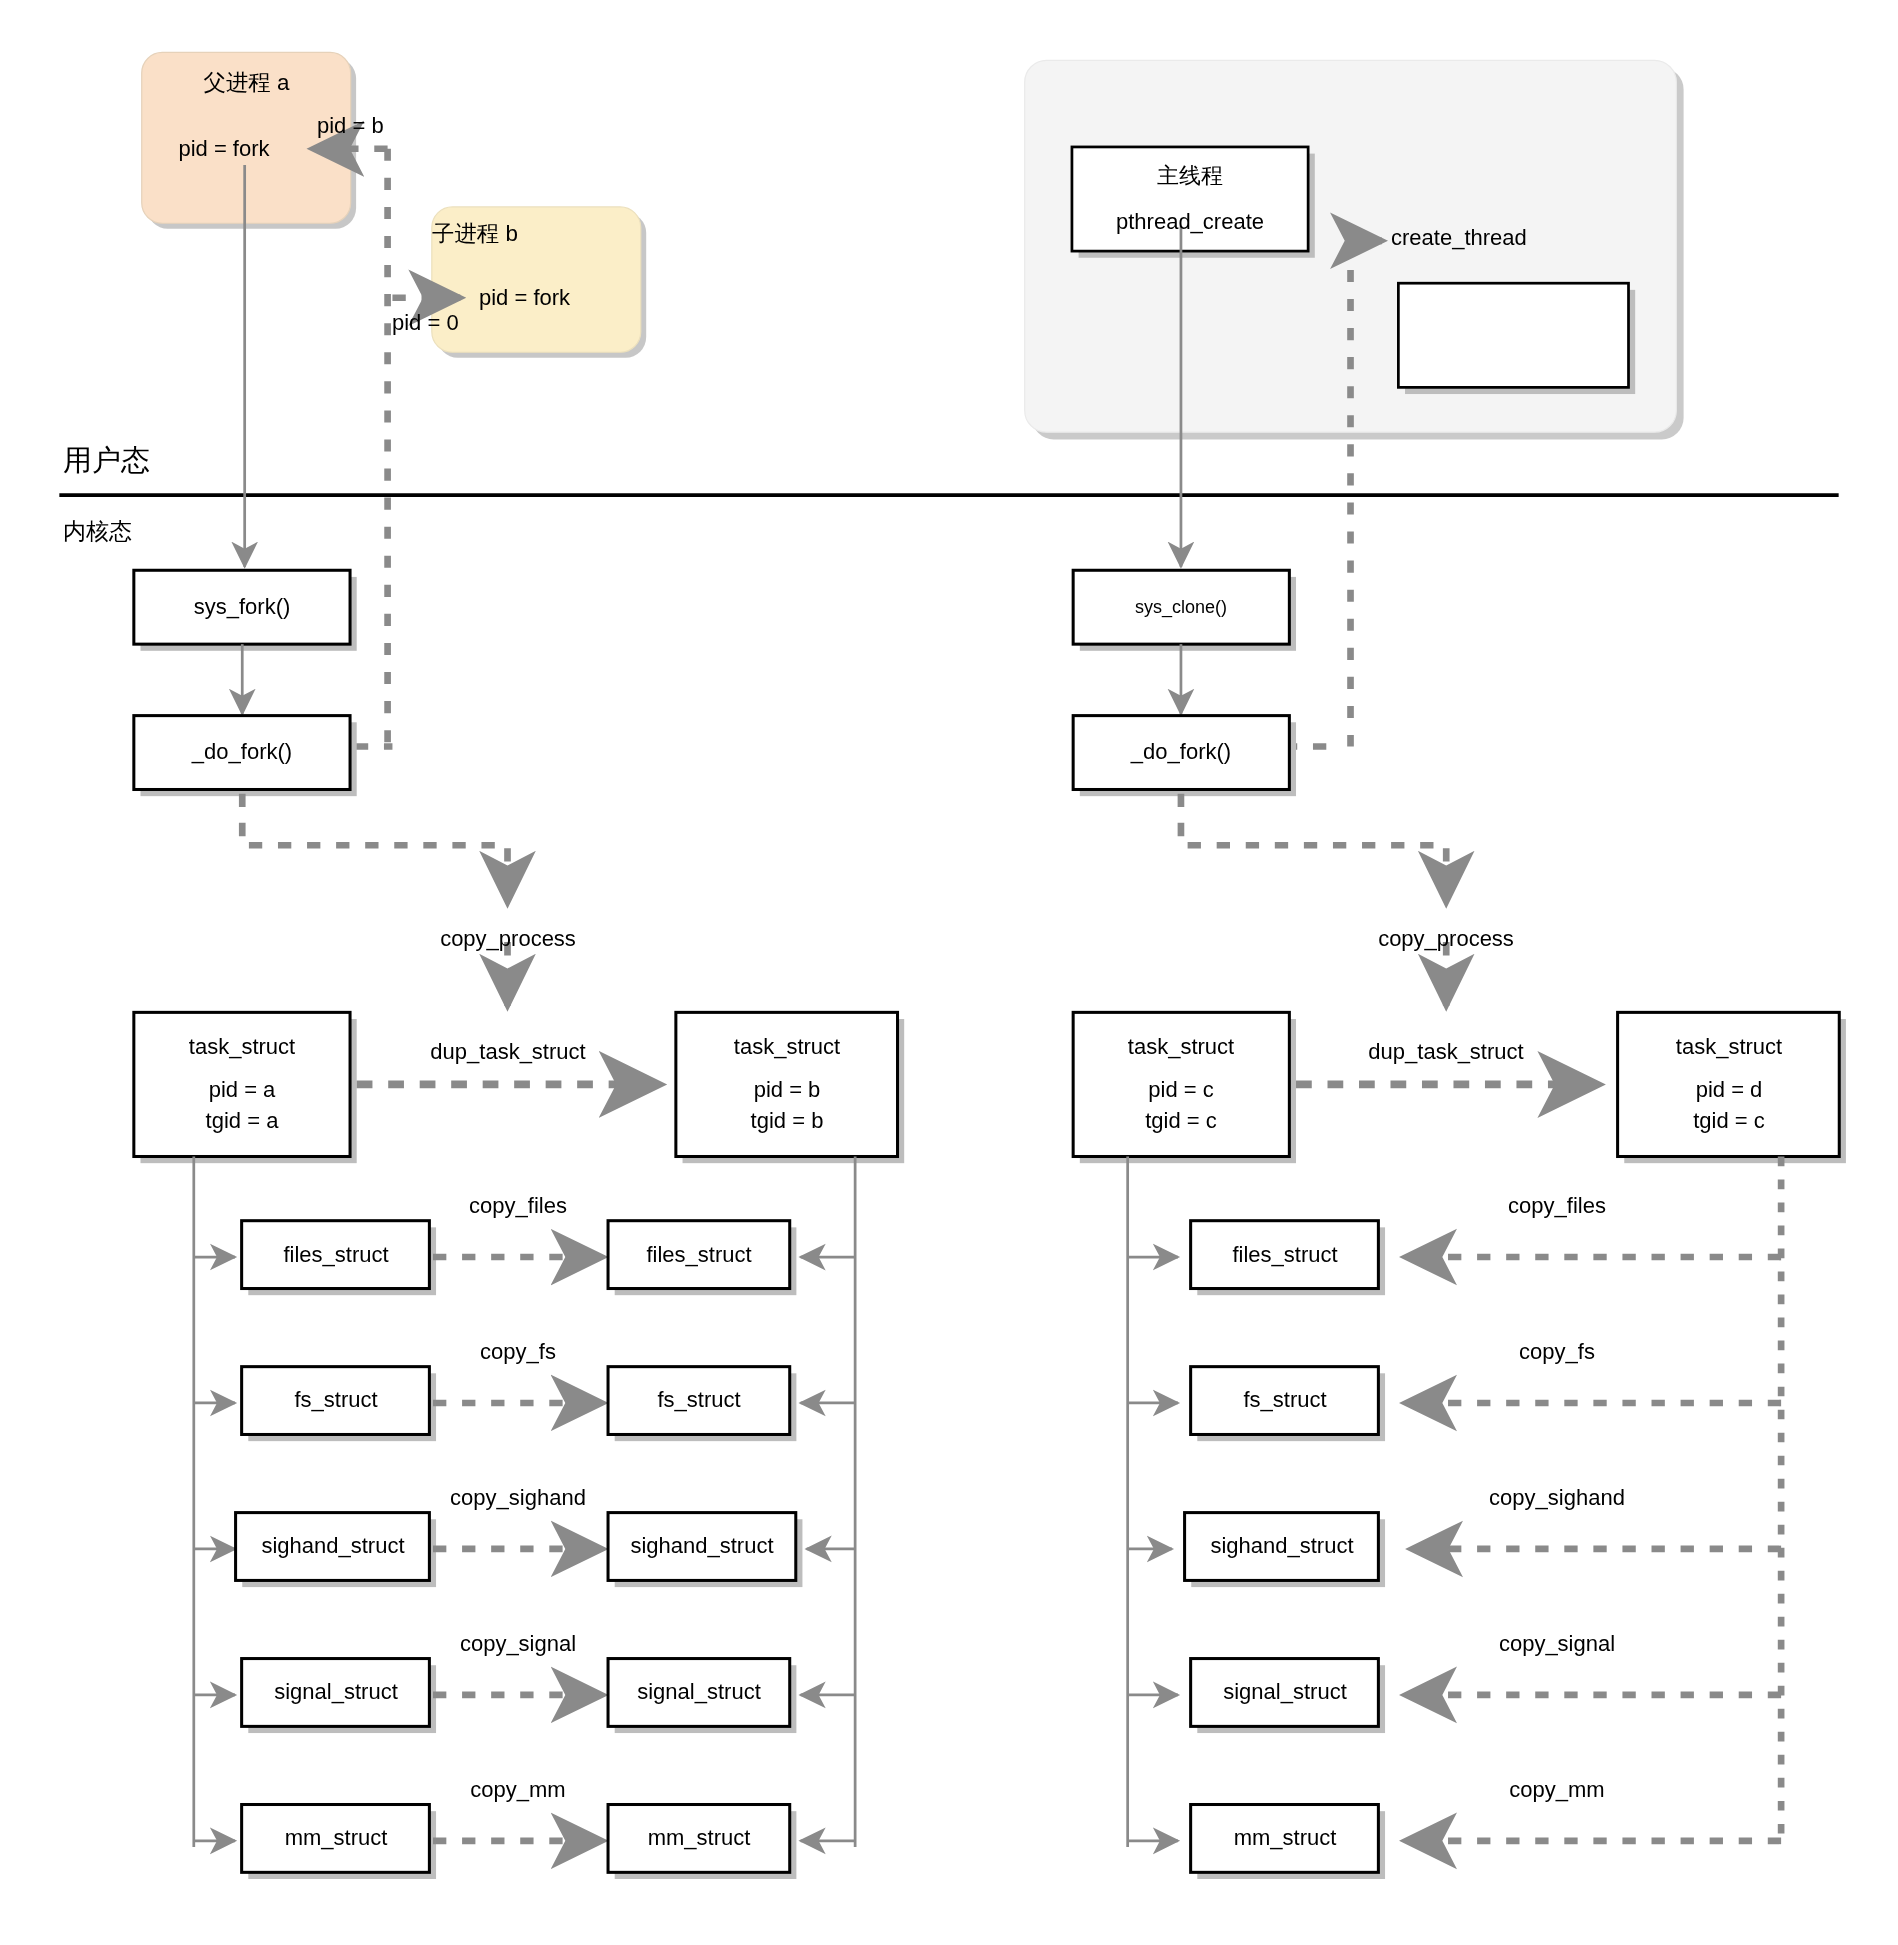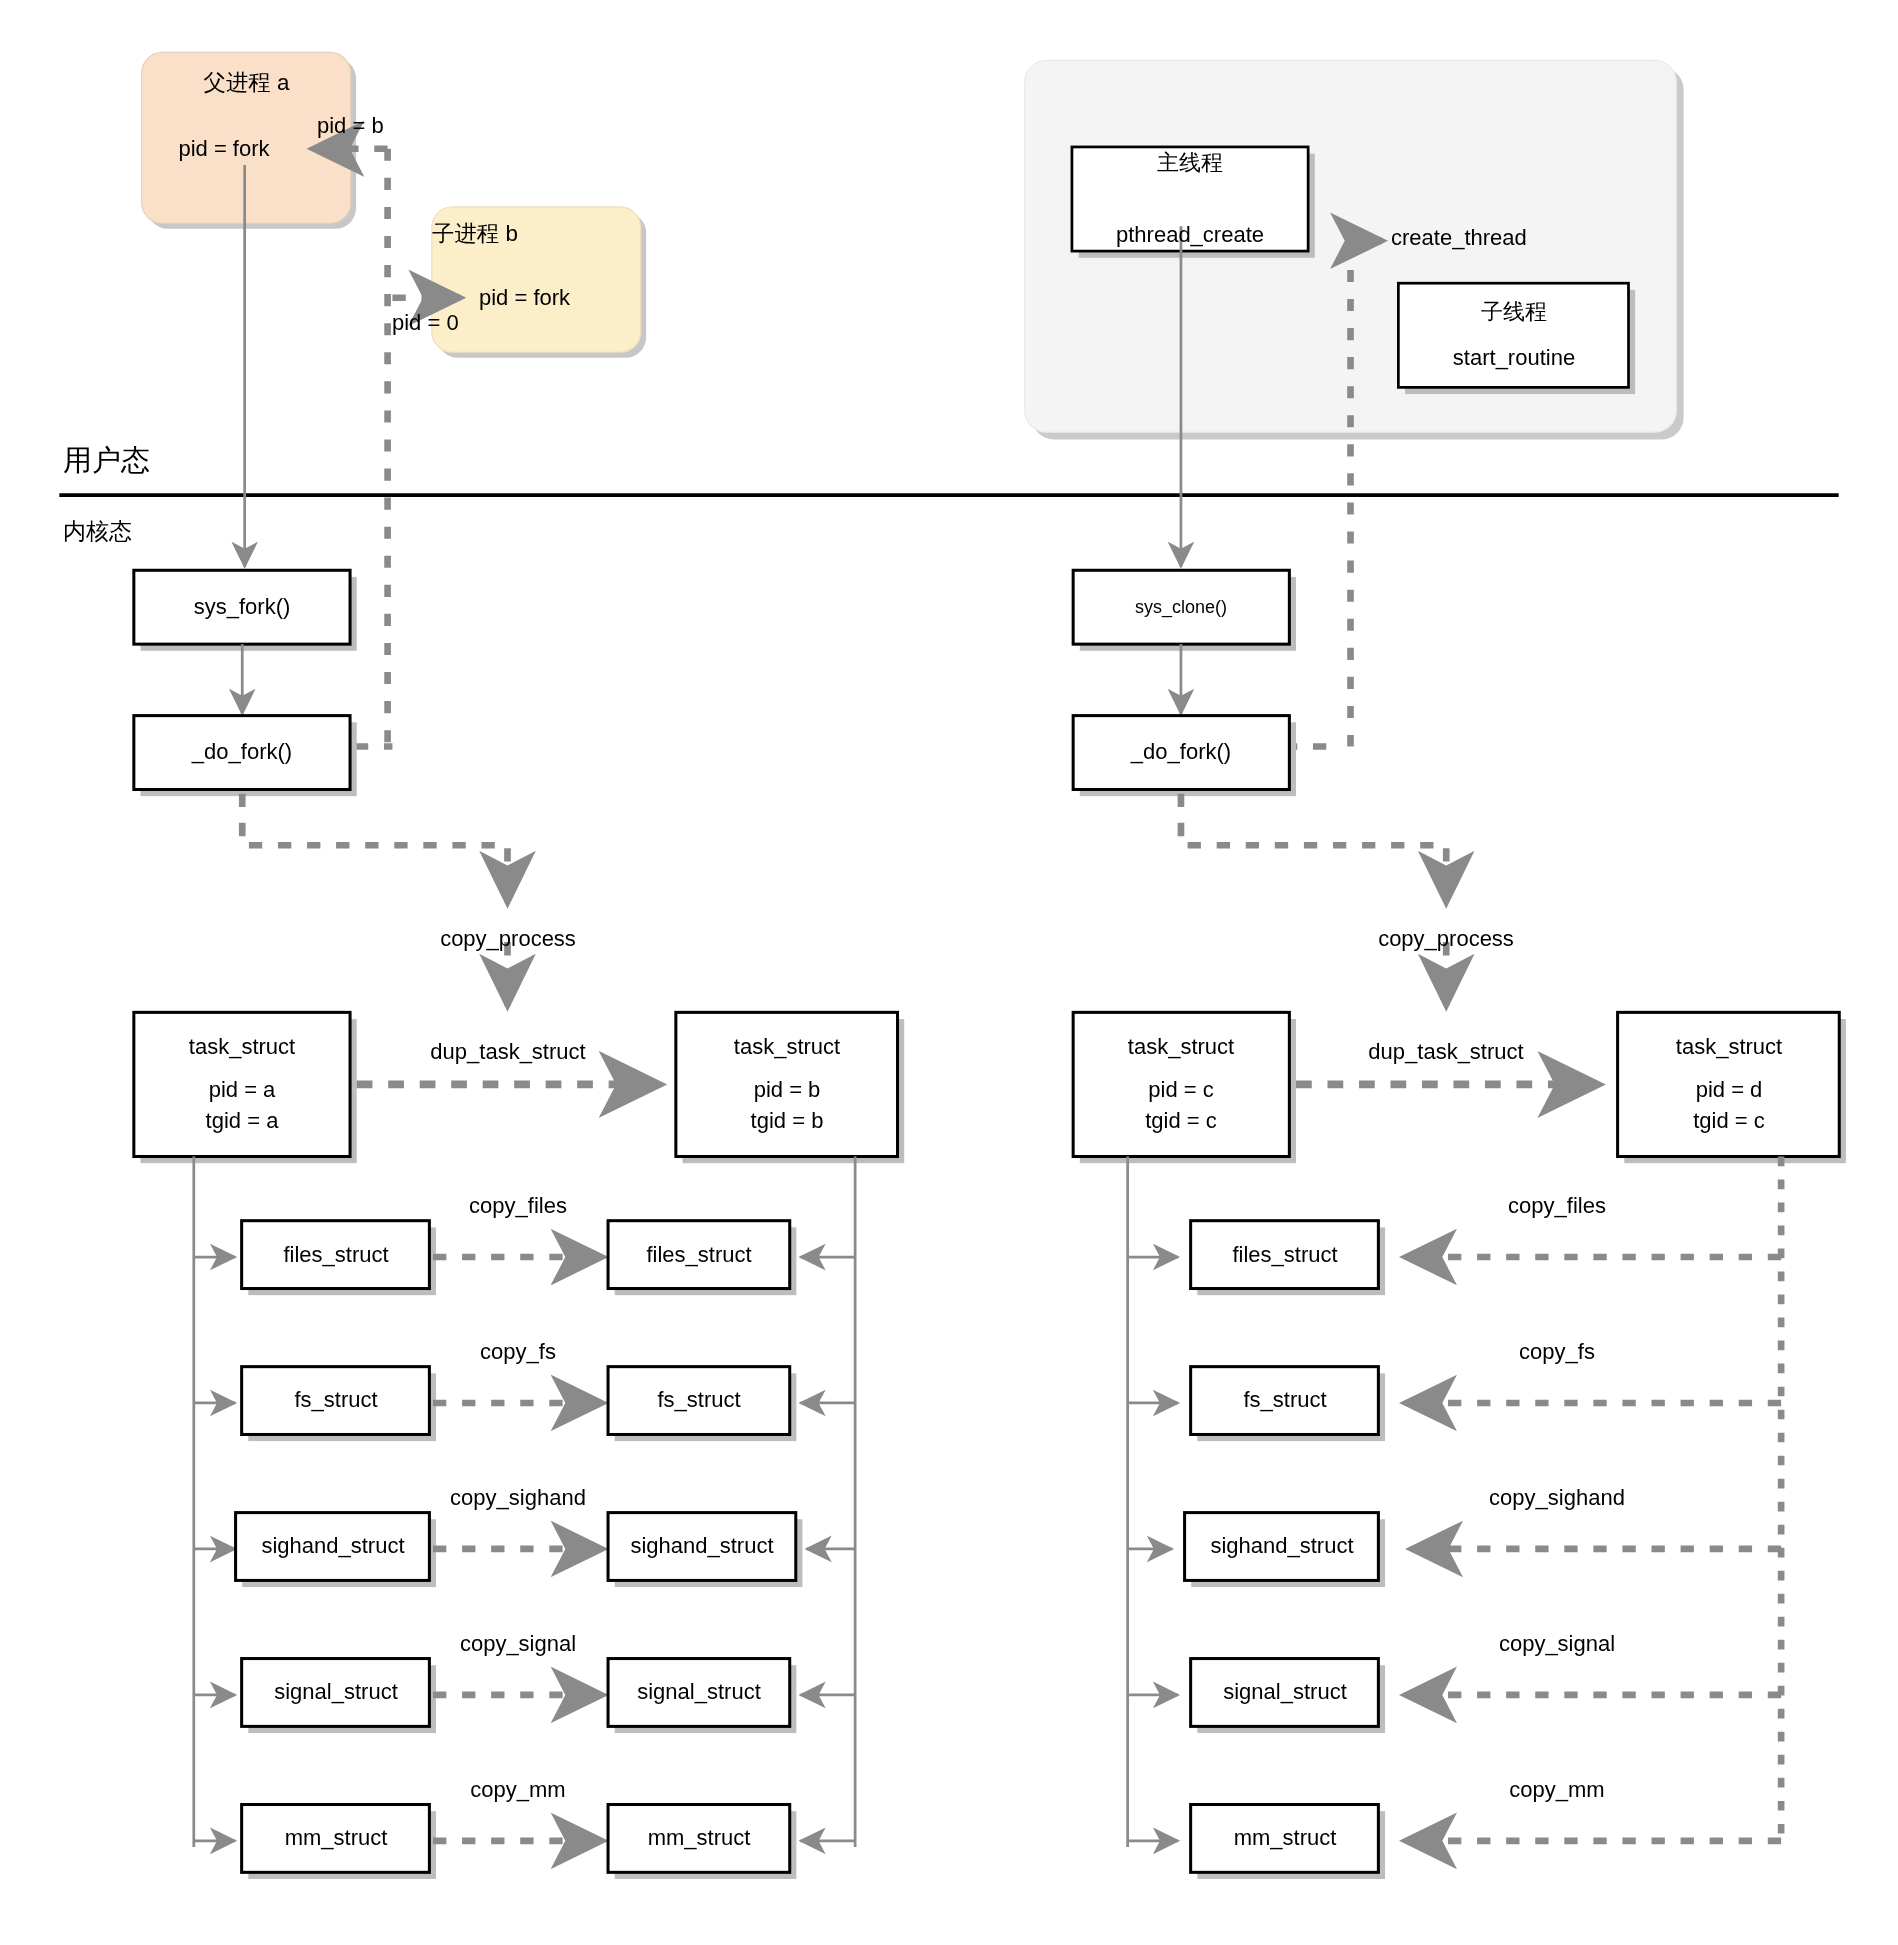--- a/index.html
+++ b/index.html
@@ -219,27 +219,23 @@
   </svg>
 
   <div class="lbl" style="left:142px;top:67px;width:209px;text-align:center;font-size:22.4px;">父进程 a</div>
   <div class="lbl" style="left:142px;top:136px;width:164px;text-align:center;font-size:22px;">pid = fork</div>
   <div class="lbl" style="left:317px;top:113px;font-size:22px;">pid = b</div>
 
   <div class="lbl" style="left:432px;top:218px;width:209px;text-align:left;font-size:22.4px;">子进程 b</div>
   <div class="lbl" style="left:479px;top:285px;font-size:22px;">pid = fork</div>
   <div class="lbl" style="left:392px;top:310px;font-size:22px;">pid = 0</div>
 
-  <div class="boxtxt" style="left:1072px;top:147px;width:236px;height:104px;font-size:22px;justify-content:space-between;">
+  <div class="boxtxt" style="left:1072px;top:147px;width:236px;height:104px;font-size:22px;">
     <div class="rowln">主线程</div>
     <div class="rowln" style="margin-top:13.3px;">pthread_create</div>
-  </div>
-  <div class="boxtxt" style="left:1399px;top:283px;width:230px;height:104px;font-size:22px;">
-    <div class="rowln">子线程</div>
-    <div class="rowln" style="margin-top:13.3px;">start_routine</div>
   </div>
   <div class="lbl" style="left:1391px;top:225px;font-size:22px;">create_thread</div>
 
   <div class="lbl" style="left:63px;top:441px;font-size:29px;">用户态</div>
   <div class="lbl" style="left:63px;top:516px;font-size:23px;">内核态</div>
 
   <div class="boxtxt" style="left:134px;top:570px;width:216px;height:74px;font-size:22px;">sys_fork()</div>
   <div class="boxtxt" style="left:134px;top:715px;width:216px;height:74px;font-size:22px;">_do_fork()</div>
   <div class="lbl" style="left:508px;top:926px;transform:translateX(-50%);font-size:22px;">copy_process</div>
 

